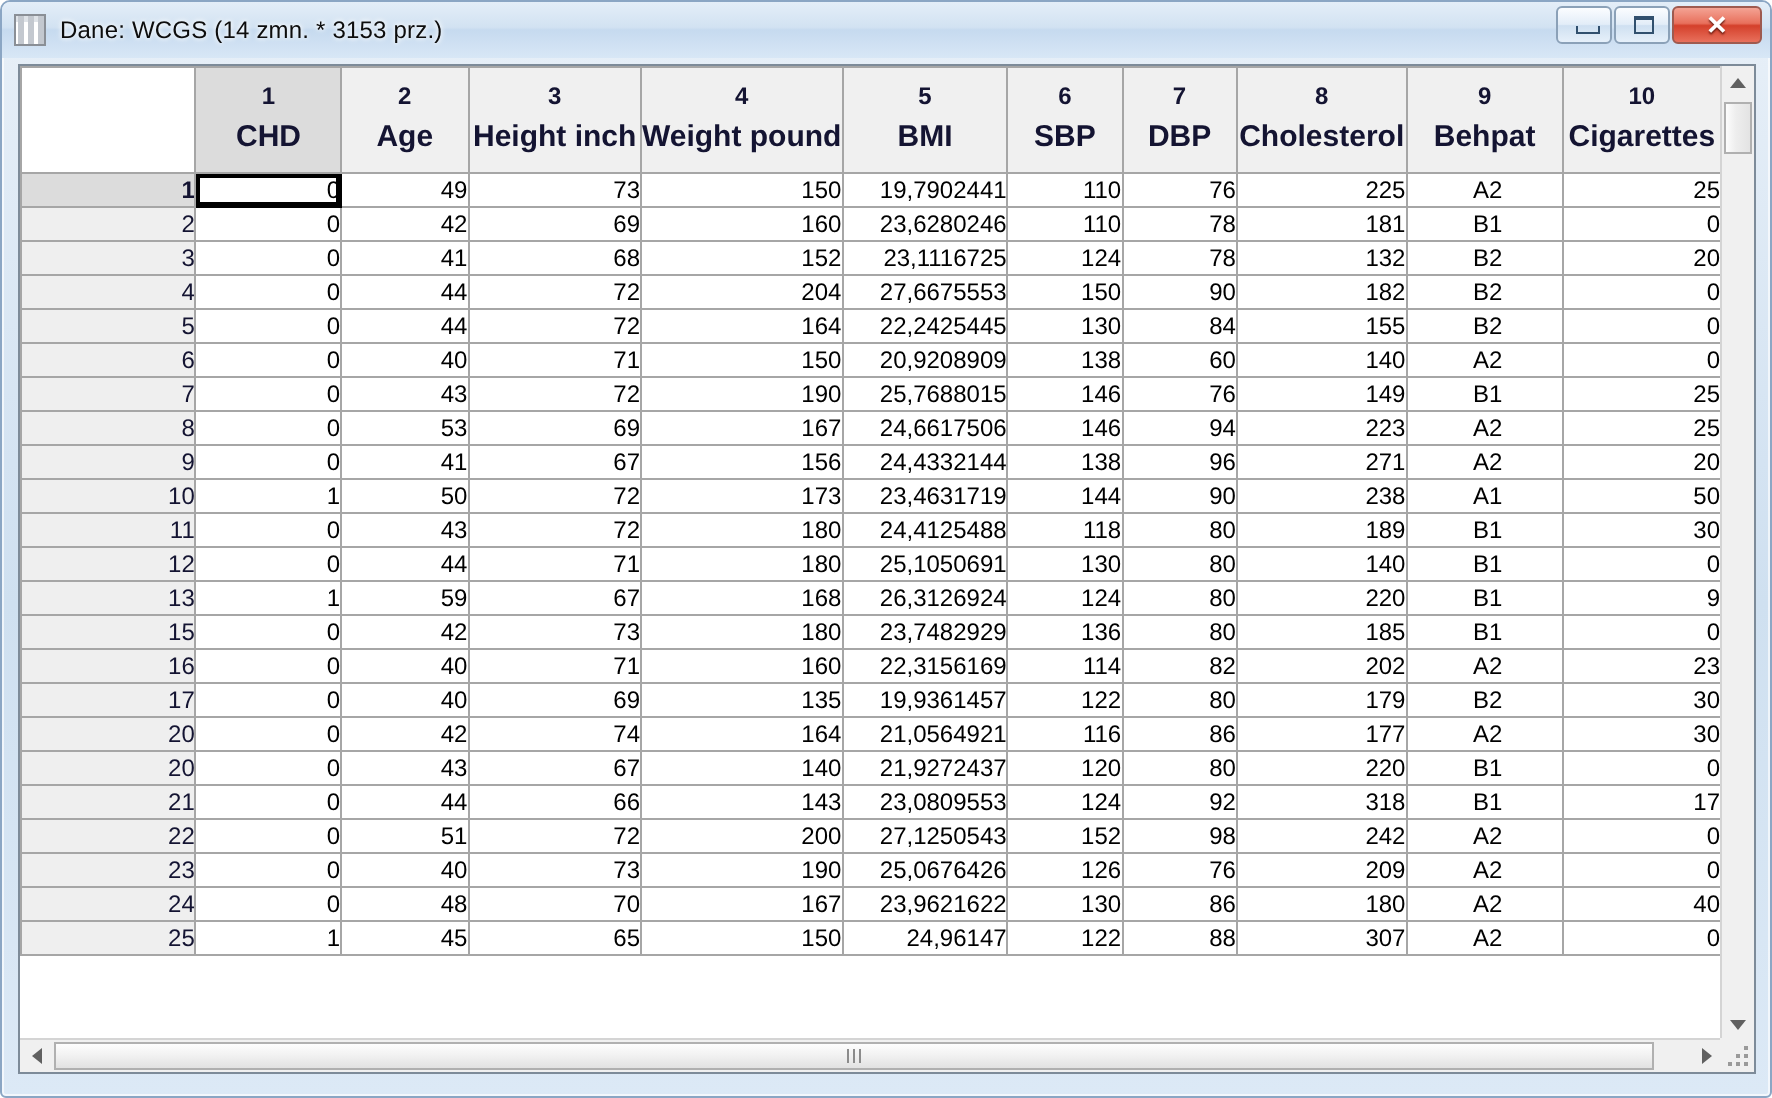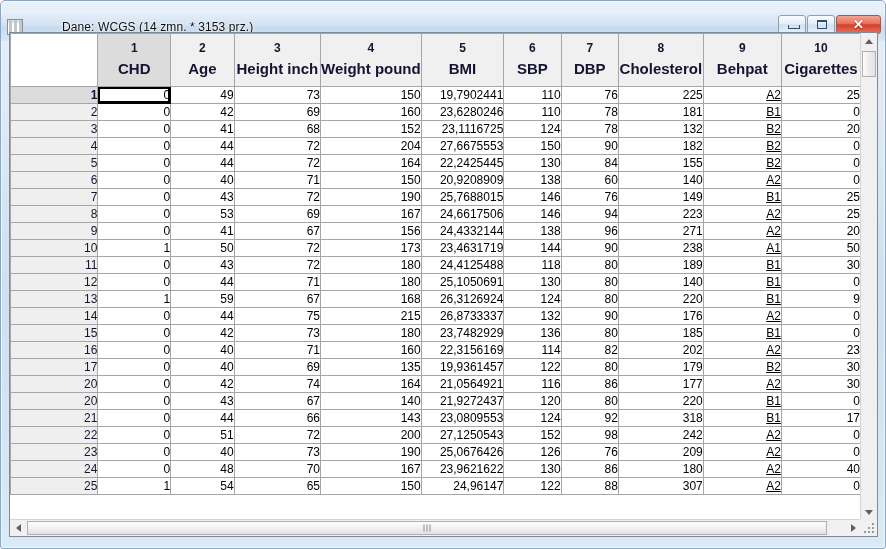--- a/index.html
+++ b/index.html
@@ -29,30 +29,29 @@
     box-sizing: border-box;
     border: 1px solid #8ba6c4;
     border-radius: 5px 5px 3px 3px;
     background: linear-gradient(to bottom, #e8f0f8 0%, #d4e3f2 42%, #cfe0f0 55%, #dce9f6 100%);
     box-shadow: inset 0 0 0 1px rgba(255,255,255,0.65);
     overflow: hidden;
   }
 
   .titlebar {
     position: absolute;
-    left: 0; top: 12px;
+    left: 0; top: 0;
     width: 884px;
     height: 28px;
     box-sizing: border-box;
     display: flex;
     align-items: center;
     padding-left: 6px;
     background: linear-gradient(to bottom, #e4eef8 0%, #d2e2f2 45%, #c6daef 50%, #d8e7f6 100%);
     border-radius: 4px 4px 0 0;
-    gap: 32px;
   }
 
   .title-icon {
     width: 16px; height: 16px;
     margin-right: 7px;
     flex: 0 0 auto;
     position: relative;
     border: 1px solid #8a8f96;
     background: #ffffff;
     box-sizing: border-box;
@@ -215,24 +214,23 @@
 
   td.cell {
     height: 17px;
     text-align: right;
     padding-right: 4px;
     background: #ffffff;
     border-color: #c8c8c8;
     color: #000000;
   }
   td.cell.text {
-    text-align: right;
+    text-align: center;
     padding-right: 0;
     padding-left: 3px;
-    text-decoration: underline;
   }
 
   td.cell.active {
     position: relative;
     box-shadow:
       inset 0 0 0 1px #000000,
       inset 0 0 0 2px #000000;
     border-color: #000000;
   }
   td.cell.active::after {
@@ -574,33 +572,20 @@
                 <td class="cell">67</td>
                 <td class="cell">168</td>
                 <td class="cell">26,3126924</td>
                 <td class="cell">124</td>
                 <td class="cell">80</td>
                 <td class="cell">220</td>
                 <td class="cell text">B1</td>
                 <td class="cell">9</td>
               </tr>
               <tr>
-                <td class="rowhead">14</td>
-                <td class="cell">0</td>
-                <td class="cell">44</td>
-                <td class="cell">75</td>
-                <td class="cell">215</td>
-                <td class="cell">26,8733337</td>
-                <td class="cell">132</td>
-                <td class="cell">90</td>
-                <td class="cell">176</td>
-                <td class="cell text">A2</td>
-                <td class="cell">0</td>
-              </tr>
-              <tr>
                 <td class="rowhead">15</td>
                 <td class="cell">0</td>
                 <td class="cell">42</td>
                 <td class="cell">73</td>
                 <td class="cell">180</td>
                 <td class="cell">23,7482929</td>
                 <td class="cell">136</td>
                 <td class="cell">80</td>
                 <td class="cell">185</td>
                 <td class="cell text">B1</td>
@@ -706,21 +691,21 @@
                 <td class="cell">23,9621622</td>
                 <td class="cell">130</td>
                 <td class="cell">86</td>
                 <td class="cell">180</td>
                 <td class="cell text">A2</td>
                 <td class="cell">40</td>
               </tr>
               <tr>
                 <td class="rowhead">25</td>
                 <td class="cell">1</td>
-                <td class="cell">54</td>
+                <td class="cell">45</td>
                 <td class="cell">65</td>
                 <td class="cell">150</td>
                 <td class="cell">24,96147</td>
                 <td class="cell">122</td>
                 <td class="cell">88</td>
                 <td class="cell">307</td>
                 <td class="cell text">A2</td>
                 <td class="cell">0</td>
               </tr>
             </tbody>

